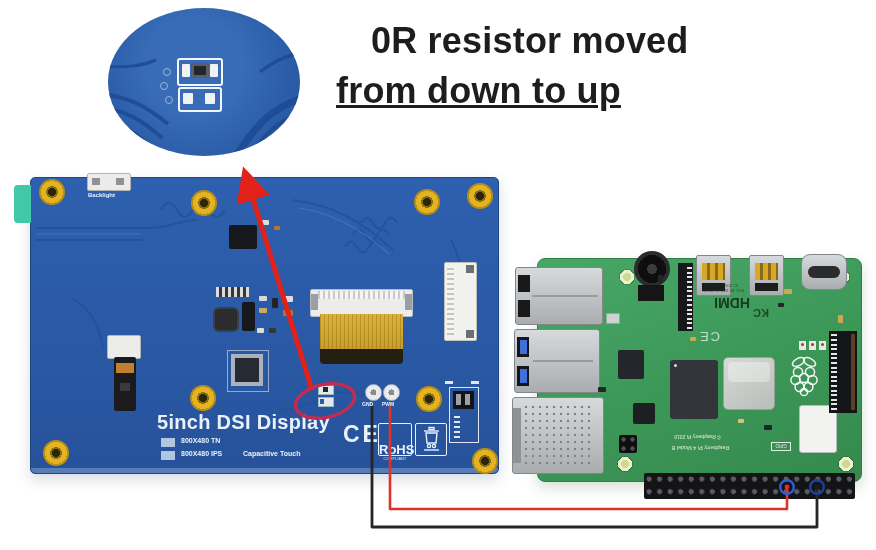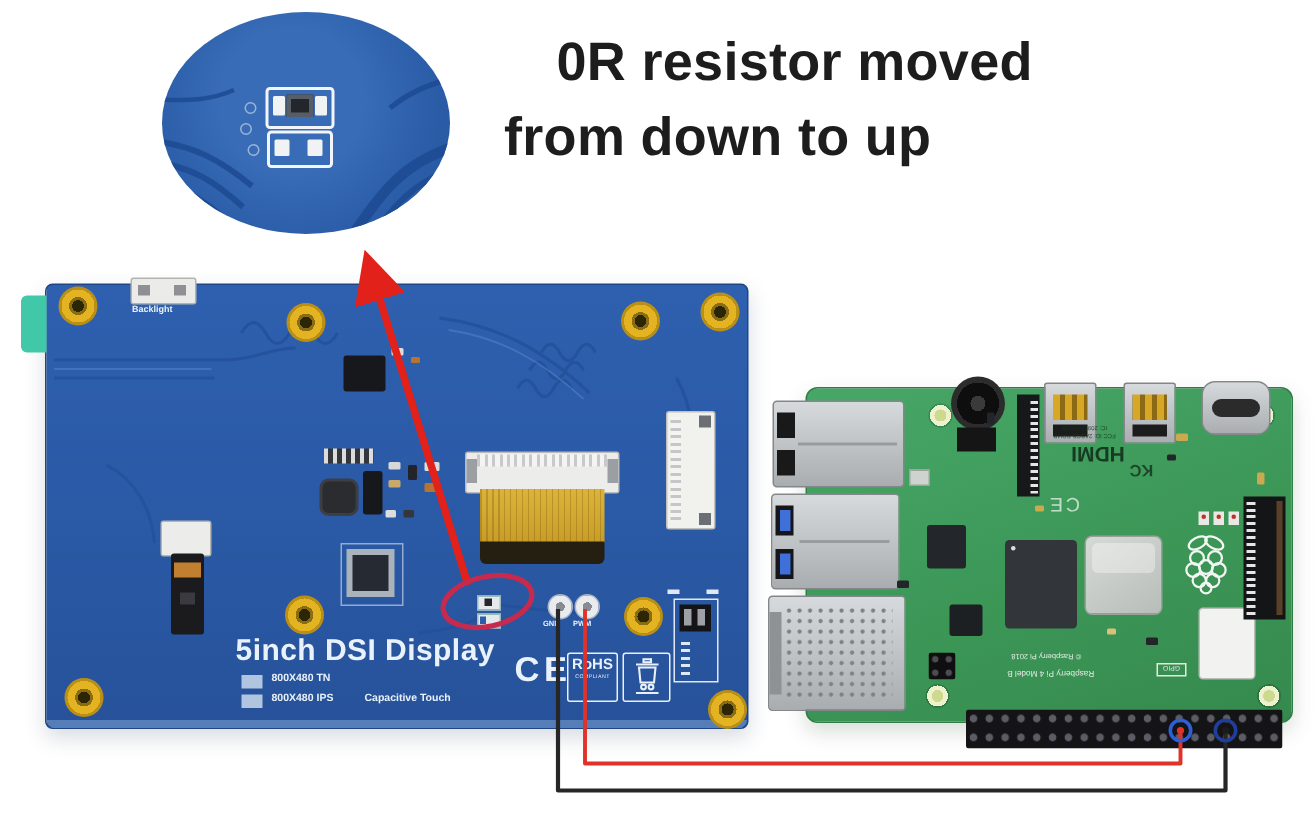--- a/index.html
+++ b/index.html
@@ -7,21 +7,21 @@
   .abs{position:absolute;}
   
   .caption-line{position:absolute;left:336px;font-size:36px;font-weight:700;color:#1d1d1d;letter-spacing:.2px;white-space:nowrap;}
   
   .inset{position:absolute;left:108px;top:8px;width:192px;height:148px;border-radius:50%;overflow:hidden;
          background:radial-gradient(circle at 45% 40%, #386cb7 0 35%, #2c5ea9 65%, #24549c 100%);z-index:2;}
   .fp{position:absolute;border:2px solid #f2f5f9;border-radius:3px;}
   .fp .padw{position:absolute;background:#f0f2f4;border-radius:1px;}
   .via{position:absolute;width:6px;height:6px;border-radius:50%;border:1.5px solid #9cb4d8;}
   
-  .board-blue{position:absolute;left:30px;top:189px;width:467px;height:295px;border-radius:5px;
+  .board-blue{position:absolute;left:30px;top:177px;width:467px;height:295px;border-radius:5px;
       background:linear-gradient(180deg,#2e60af 0%,#2a59a5 55%,#27529a 100%);
       border:1px solid #1e4685;box-shadow:0 6px 14px rgba(40,60,90,.18);z-index:1;}
   .board-green{position:absolute;left:537px;top:258px;width:323px;height:222px;border-radius:8px;
       background:linear-gradient(160deg,#47a767 0%,#3c9757 55%,#35894d 100%);
       border:1px solid #2e7d45;box-shadow:0 6px 14px rgba(40,70,40,.18);z-index:1;}
   .standoff{position:absolute;width:26px;height:26px;border-radius:50%;
       background:radial-gradient(circle,#2c2506 0 4px,#8a6d12 4px 6px,#e4b322 6px 11px,#b98f16 11px 13px);}
   .silk{color:#e9f2fb;position:absolute;white-space:nowrap;}
   .chip{position:absolute;background:#17181b;border-radius:2px;}
   .sp{position:absolute;border-radius:1px;}
@@ -37,21 +37,21 @@
       background-size:10.55px 12.6px;}
   .rot180{transform:rotate(180deg);}
   .pi-silk{position:absolute;color:#e3ecE2;white-space:nowrap;}
   .overlay{position:absolute;left:0;top:0;z-index:10;pointer-events:none;}
 </style>
 </head>
 <body>
 
 <div>
   <div class="caption-line" style="top:20px;margin-left:35px;">0R resistor moved</div>
-  <div class="caption-line" style="top:70px;">from down to up</div>
+  <div class="caption-line" style="top:70px;text-decoration:underline;">from down to up</div>
 </div>
 
 <div class="inset">
   <svg width="192" height="148" viewBox="0 0 192 148">
     <g stroke="#1d4b92" fill="none" opacity="0.85">
       <path d="M-4,86 C22,90 38,98 60,116" stroke-width="4"></path>
       <path d="M-4,100 C20,104 34,112 54,130" stroke-width="4"></path>
       <path d="M-2,114 C16,118 30,126 46,142" stroke-width="4"></path>
       <path d="M-6,58 C20,60 34,58 48,52" stroke-width="3"></path>
       <path d="M126,150 C146,122 158,102 194,90" stroke-width="7"></path>
@@ -176,21 +176,21 @@
 
   <div class="silk" style="left:126px;top:233px;font-size:20px;font-weight:700;letter-spacing:.3px;">5inch DSI Display</div>
   <div class="abs" style="left:130px;top:260px;width:14px;height:9px;background:#c9d9ec;opacity:.85;"></div>
   <div class="silk" style="left:150px;top:259px;font-size:7px;font-weight:700;">800X480 TN</div>
   <div class="abs" style="left:130px;top:273px;width:14px;height:9px;background:#c9d9ec;opacity:.85;"></div>
   <div class="silk" style="left:150px;top:272px;font-size:7px;font-weight:700;">800X480 IPS</div>
   <div class="silk" style="left:212px;top:272px;font-size:7px;font-weight:700;">Capacitive Touch</div>
 
   <div class="silk" style="left:312px;top:243px;font-size:23px;font-weight:600;letter-spacing:3px;">CE</div>
   <div class="certbox" style="left:347px;top:245px;width:32px;height:31px;">
-    <div style="font-size:10px;font-weight:700;margin-top:2px;">RoHS</div>
+    <div style="font-size:13px;font-weight:700;margin-top:18px;">RoHS</div>
     <div style="font-size:3.5px;letter-spacing:.3px;">COMPLIANT</div>
   </div>
   <div class="certbox" style="left:384px;top:245px;width:30px;height:31px;">
     <svg width="27" height="28" viewBox="0 0 27 28">
       <g stroke="#e8f0fa" stroke-width="1.4" fill="none">
         <line x1="6" y1="7" x2="21" y2="7"></line>
         <rect x="11" y="3.5" width="5" height="2"></rect>
         <path d="M8,9 H19 L18,19 H9 Z"></path>
         <circle cx="11" cy="22" r="1.6"></circle>
         <circle cx="16" cy="22" r="1.6"></circle>

